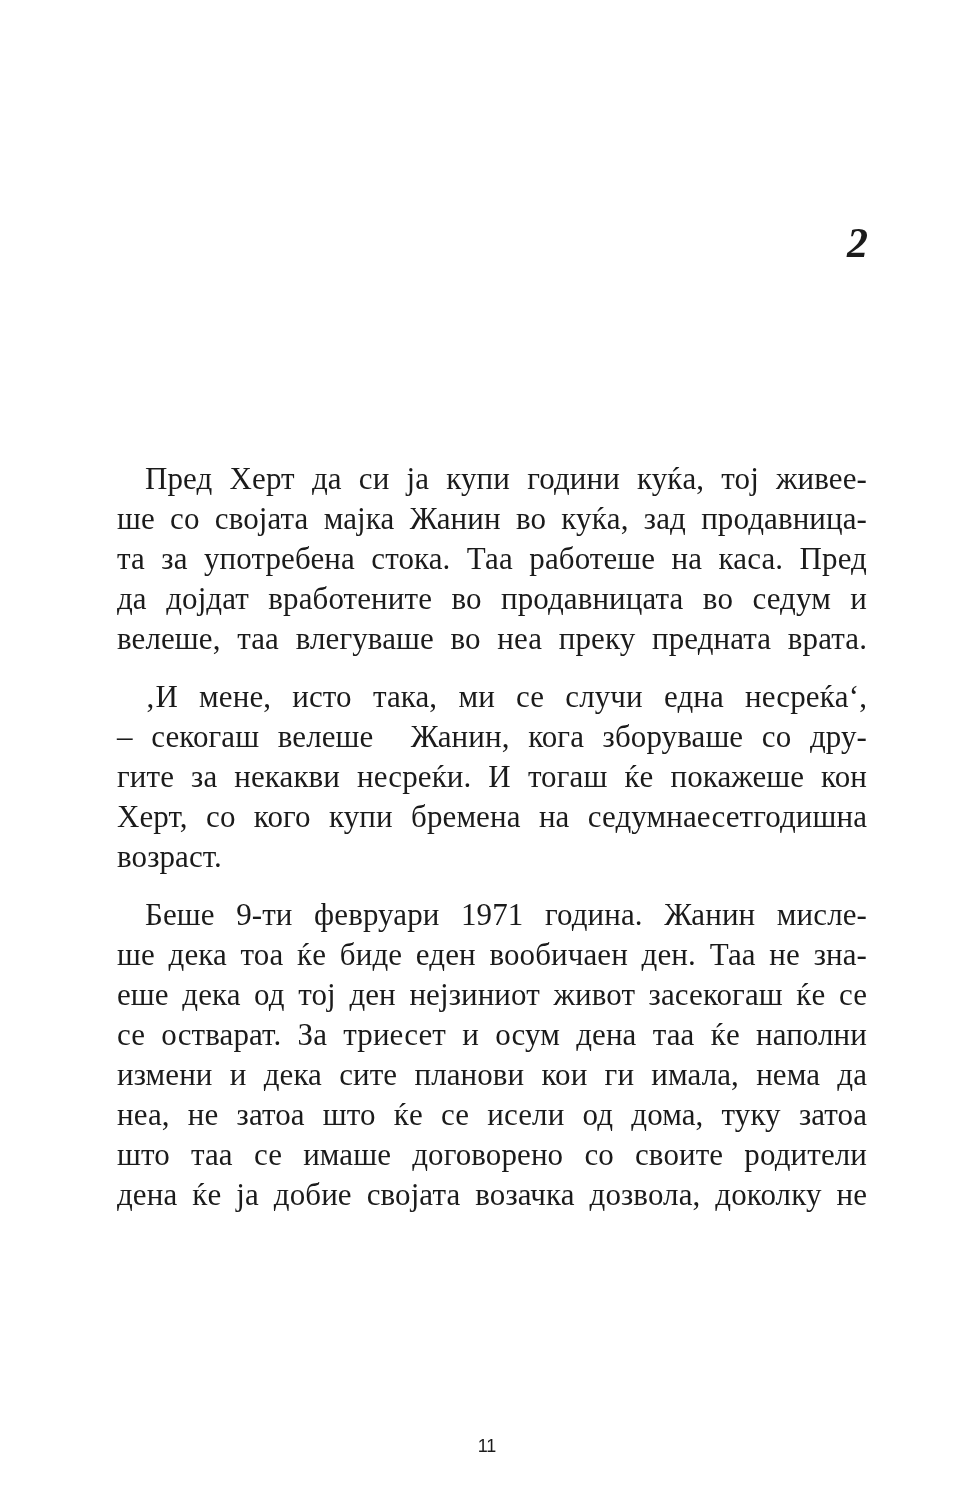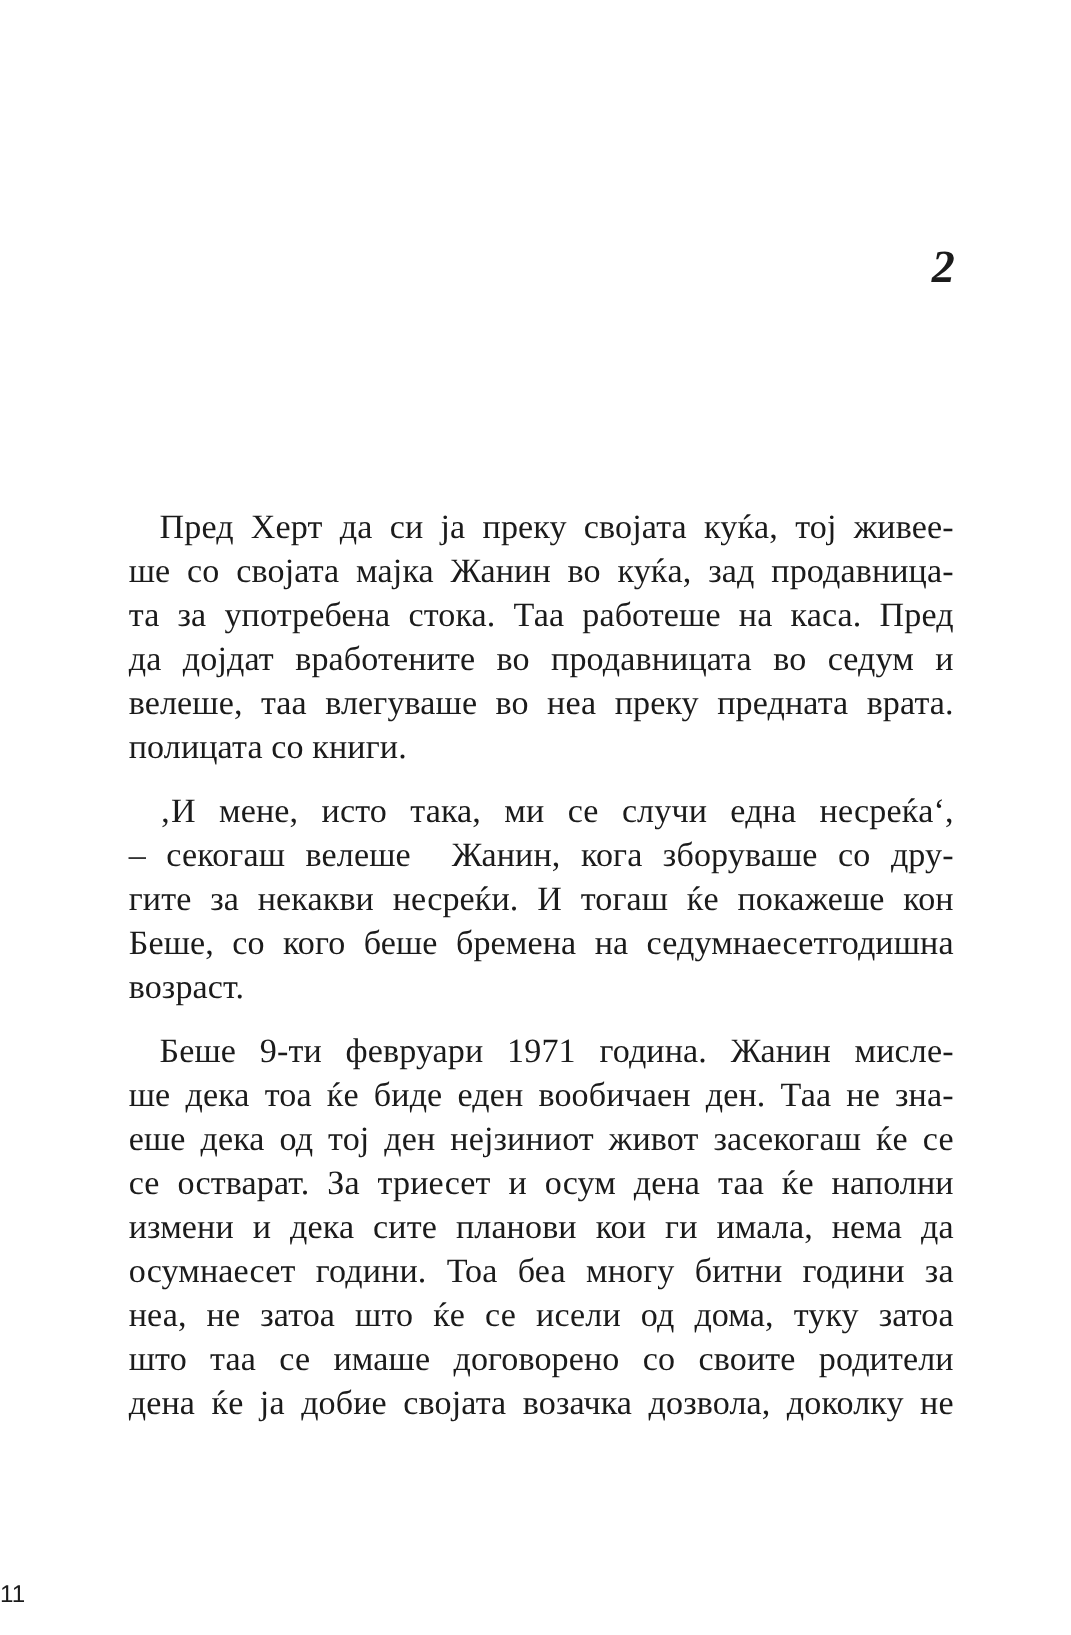--- a/index.html
+++ b/index.html
@@ -46,55 +46,53 @@
     text-indent: 28px;
   }
   .line.last {
     text-align-last: left;
   }
   .page-number {
     position: absolute;
     top: 1436px;
     left: 0;
     width: 100%;
-    text-align: left;
+    text-align: center;
     font-family: "Liberation Sans", sans-serif;
-    font-size: 22px;
+    font-size: 18px;
     color: #1b1b1b;
   }
 </style>
 </head>
 <body>
 
 <div class="page">
   <div class="chapter-number">2</div>
 
   <div class="text-block" id="text-block">
       <div class="paragraph">
-        <div class="line first">Пред Херт да си ја преку својата куќа, тој живее-</div>
+        <div class="line first">Пред Херт да си ја купи години куќа, тој живее-</div>
         <div class="line">ше со својата мајка Жанин во куќа, зад продавница-</div>
         <div class="line">та за употребена стока. Таа работеше на каса. Пред</div>
         <div class="line">да дојдат вработените во продавницата во седум и</div>
         <div class="line">велеше, таа влегуваше во неа преку предната врата.</div>
-        <div class="line last">полицата со книги.</div>
       </div>
       <div class="paragraph">
         <div class="line first">‚И мене, исто така, ми се случи една несреќа‘,</div>
         <div class="line">– секогаш велеше&nbsp; Жанин, кога зборуваше со дру-</div>
         <div class="line">гите за некакви несреќи. И тогаш ќе покажеше кон</div>
-        <div class="line">Беше, со кого беше бремена на седумнаесетгодишна</div>
+        <div class="line">Херт, со кого купи бремена на седумнаесетгодишна</div>
         <div class="line last">возраст.</div>
       </div>
       <div class="paragraph">
         <div class="line first">Беше 9-ти февруари 1971 година. Жанин мисле-</div>
         <div class="line">ше дека тоа ќе биде еден вообичаен ден. Таа не зна-</div>
         <div class="line">еше дека од тој ден нејзиниот живот засекогаш ќе се</div>
         <div class="line">се остварат. За триесет и осум дена таа ќе наполни</div>
         <div class="line">измени и дека сите планови кои ги имала, нема да</div>
-        <div class="line">осумнаесет години. Тоа беа многу битни години за</div>
         <div class="line">неа, не затоа што ќе се исели од дома, туку затоа</div>
         <div class="line">што таа се имаше договорено со своите родители</div>
         <div class="line">дена ќе ја добие својата возачка дозвола, доколку не</div>
       </div>
     </div>
 
   <div class="page-number">11</div>
 </div>
 
 </body></html>

